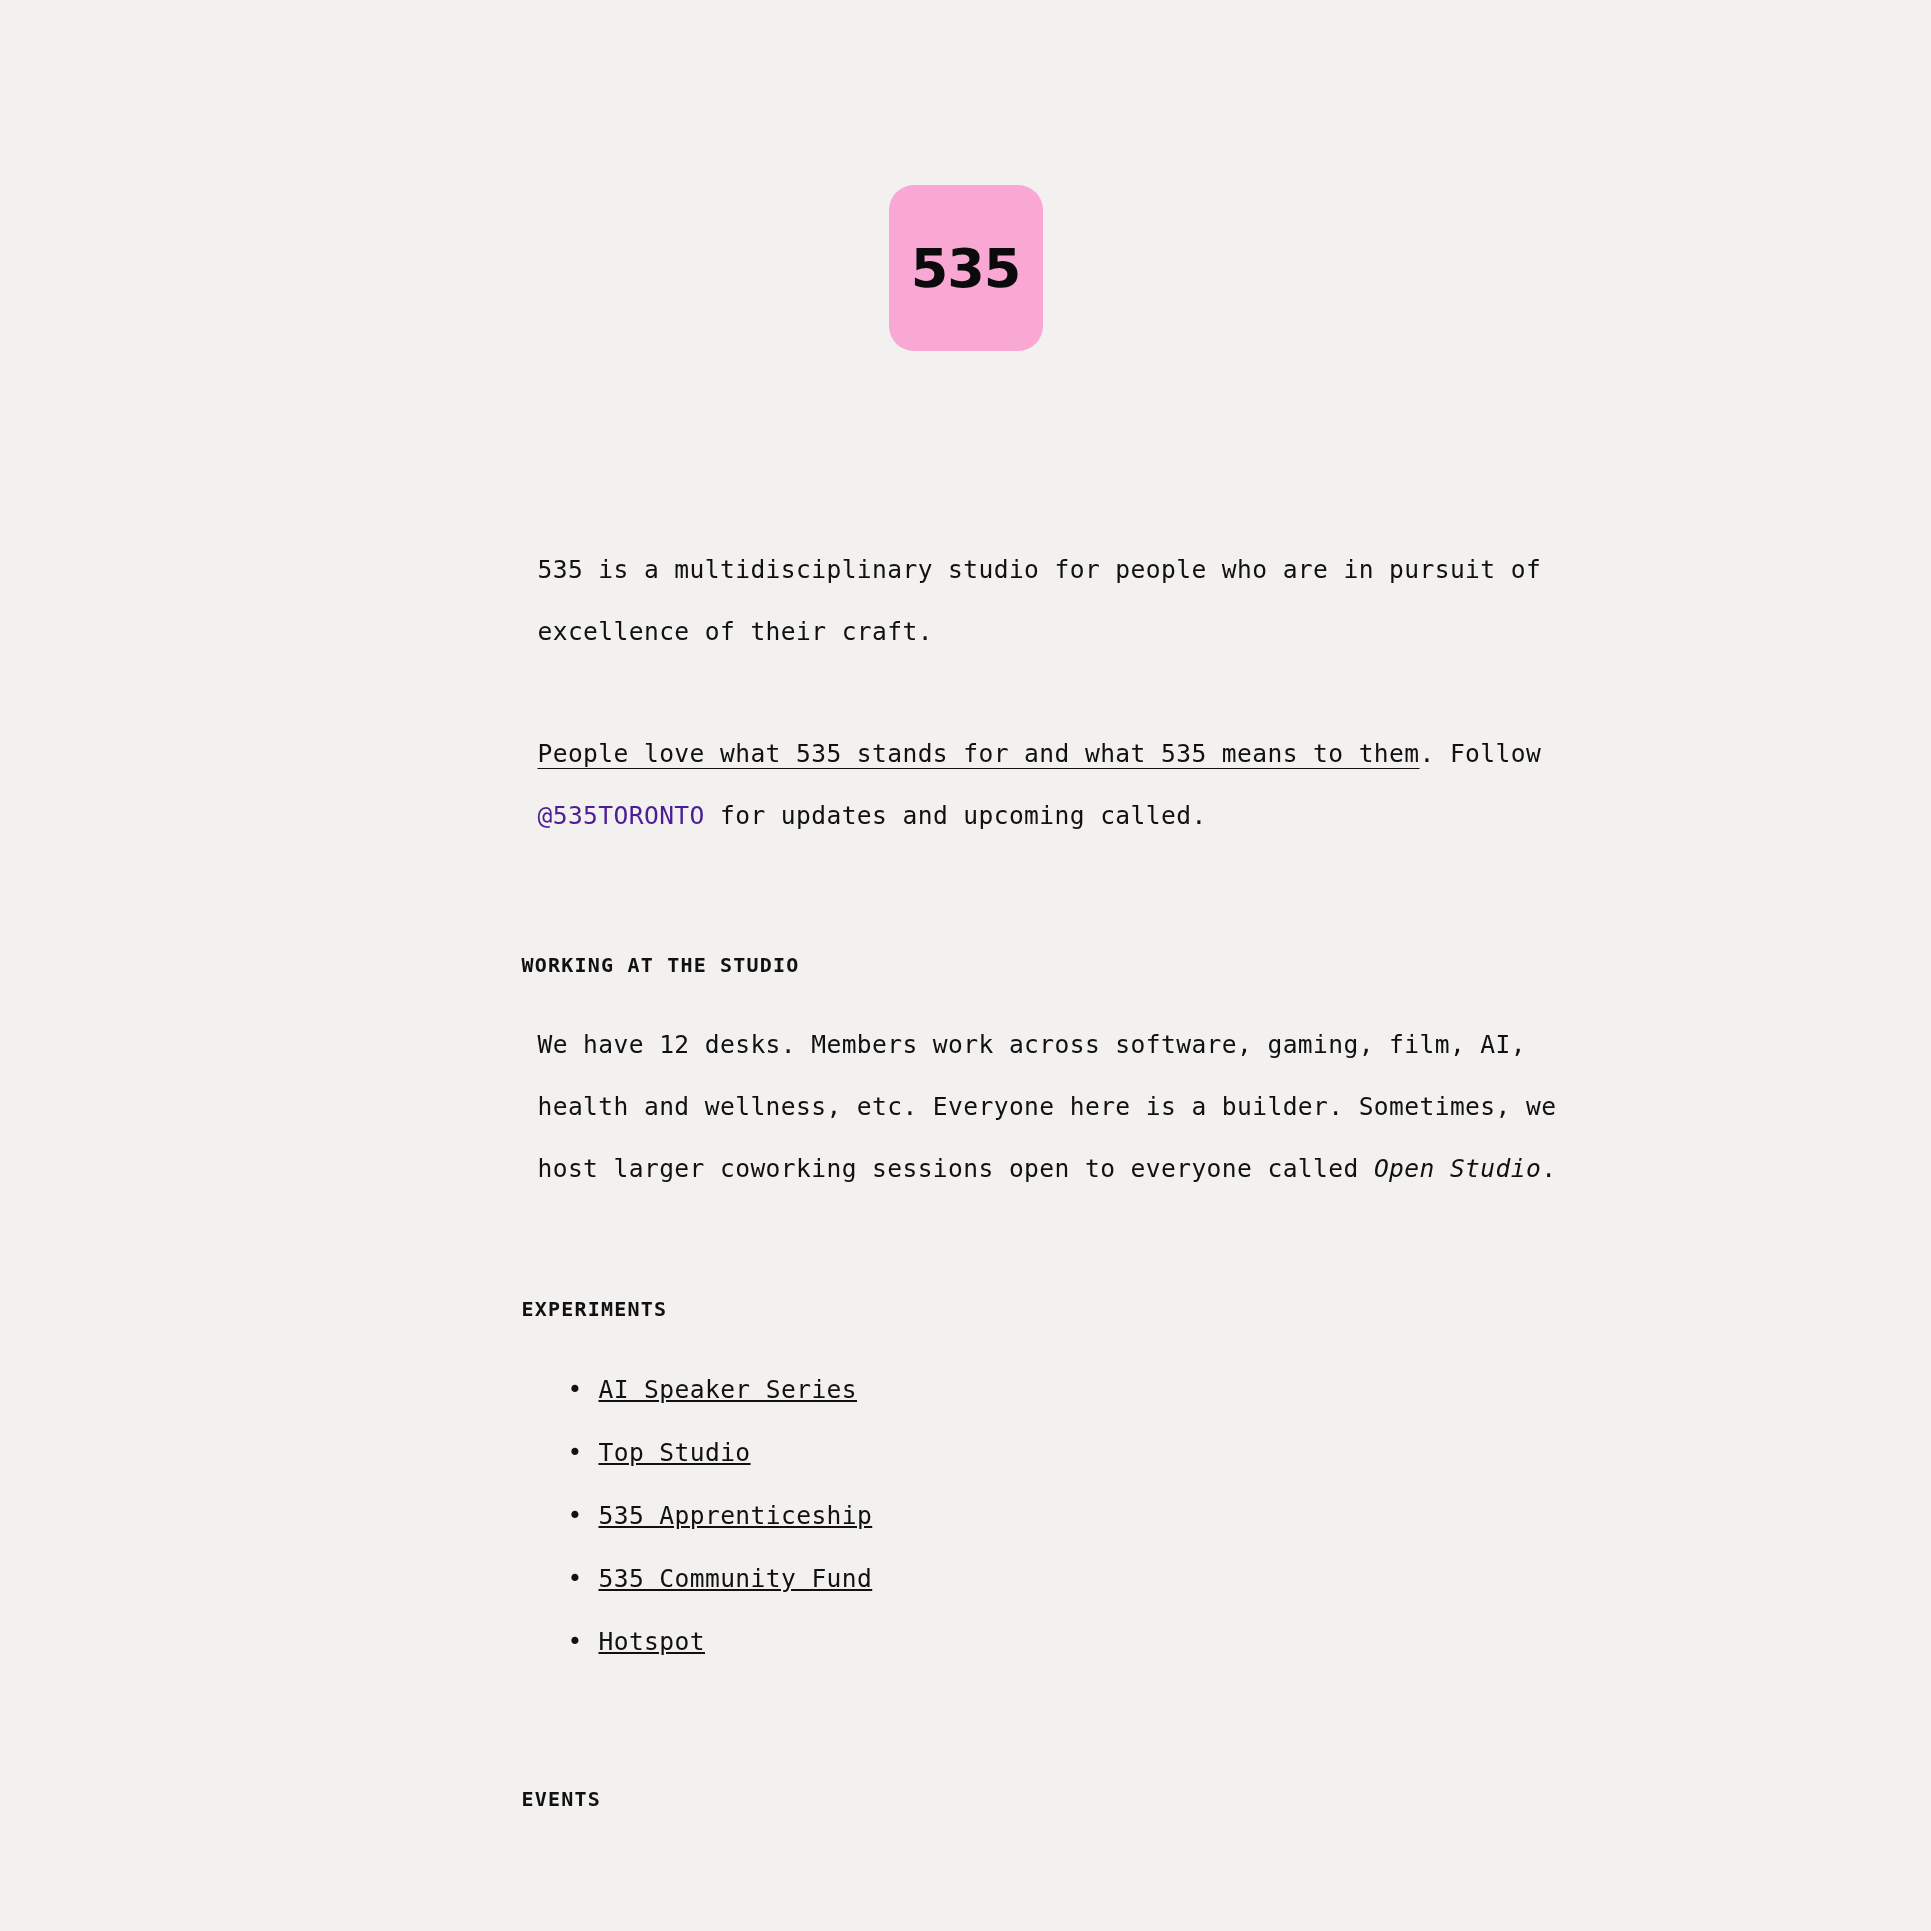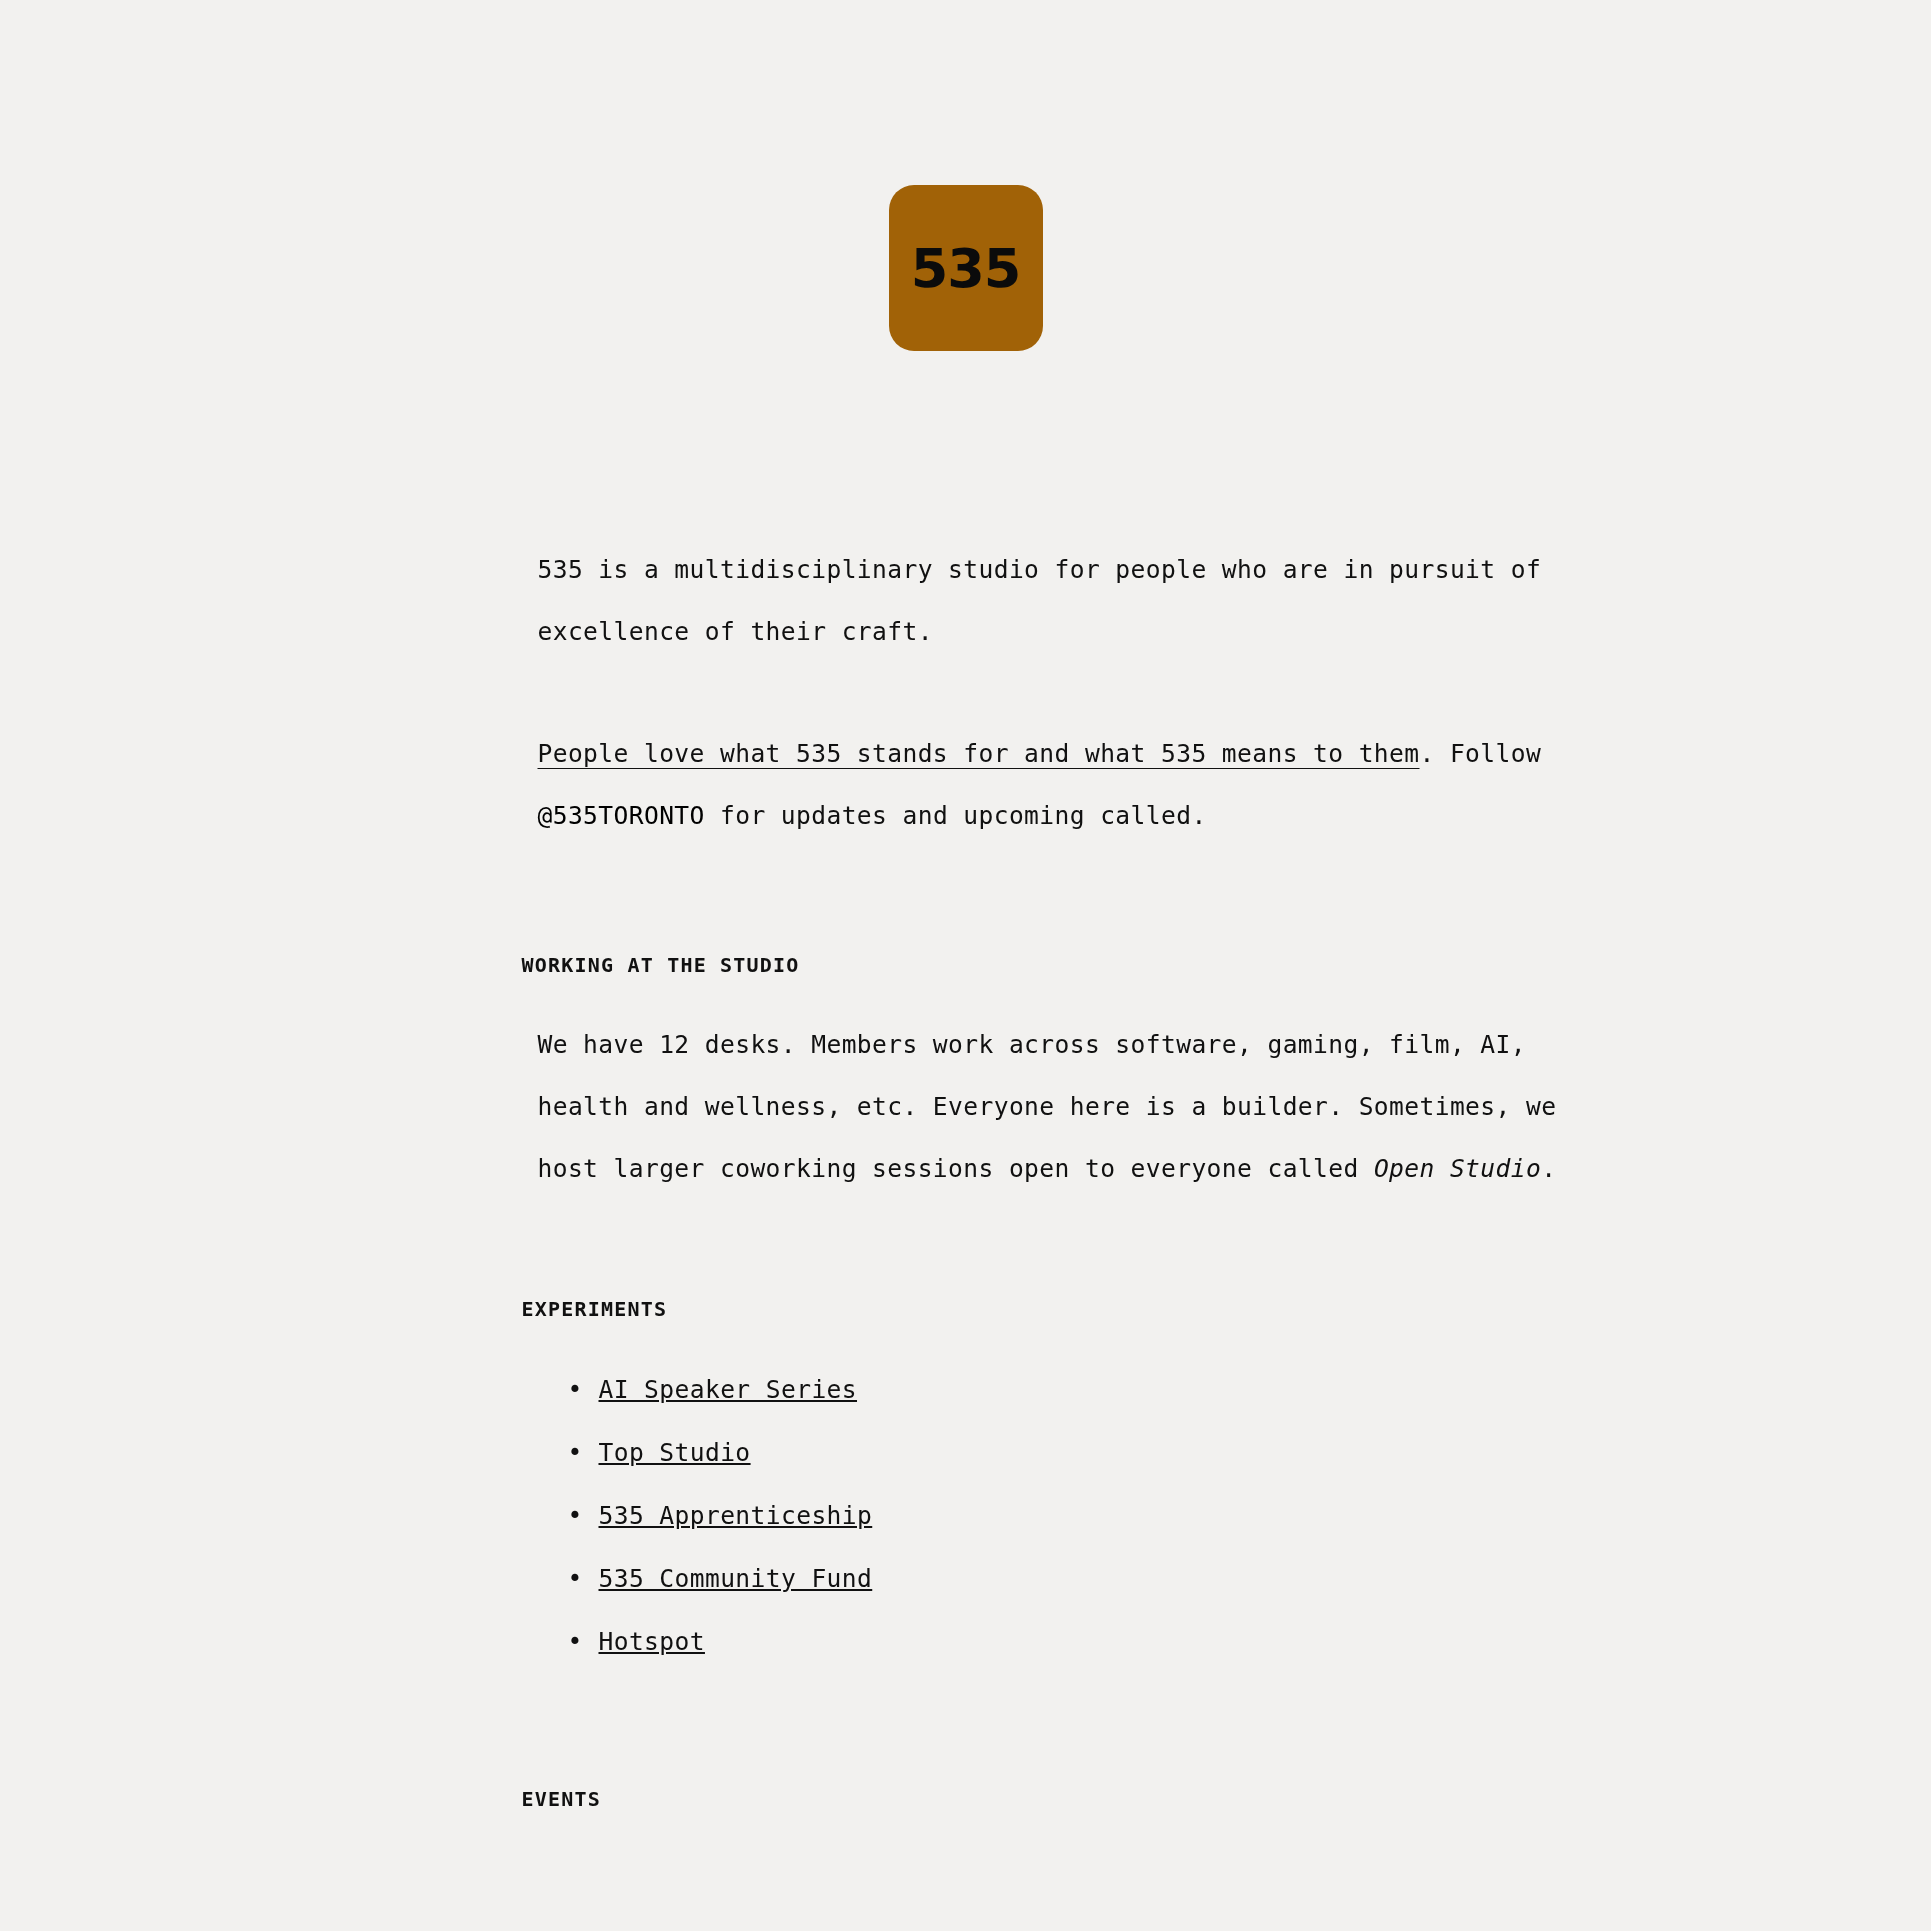--- a/index.html
+++ b/index.html
@@ -22,21 +22,21 @@
   }
   
   .logo-wrap {
     display: flex;
     justify-content: center;
     padding-top: 185px;
   }
   .logo-tile {
     width: 154px;
     height: 166px;
-    background: #a16207;
+    background: #f9a8d4;
     border-radius: 25px;
     display: flex;
     align-items: center;
     justify-content: center;
   }
   .logo-tile .logo-text {
     font-family: "DejaVu Sans", sans-serif;
     font-weight: 900;
     font-size: 54px;
     letter-spacing: -1px;
@@ -65,21 +65,21 @@
   }
   .link-underline {
     text-decoration: underline;
     text-underline-offset: 5.8px;
     text-decoration-thickness: 1.4px;
     color: #111111;
     cursor: pointer;
     text-align: right;
   }
   .handle {
-    color: #000000;
+    color: #4c1d95;
   }
   em.italic {
     font-style: italic;
   }
   
   .section {
     margin-top: 106px;
   }
   .section.tight {
     margin-top: 97px;

